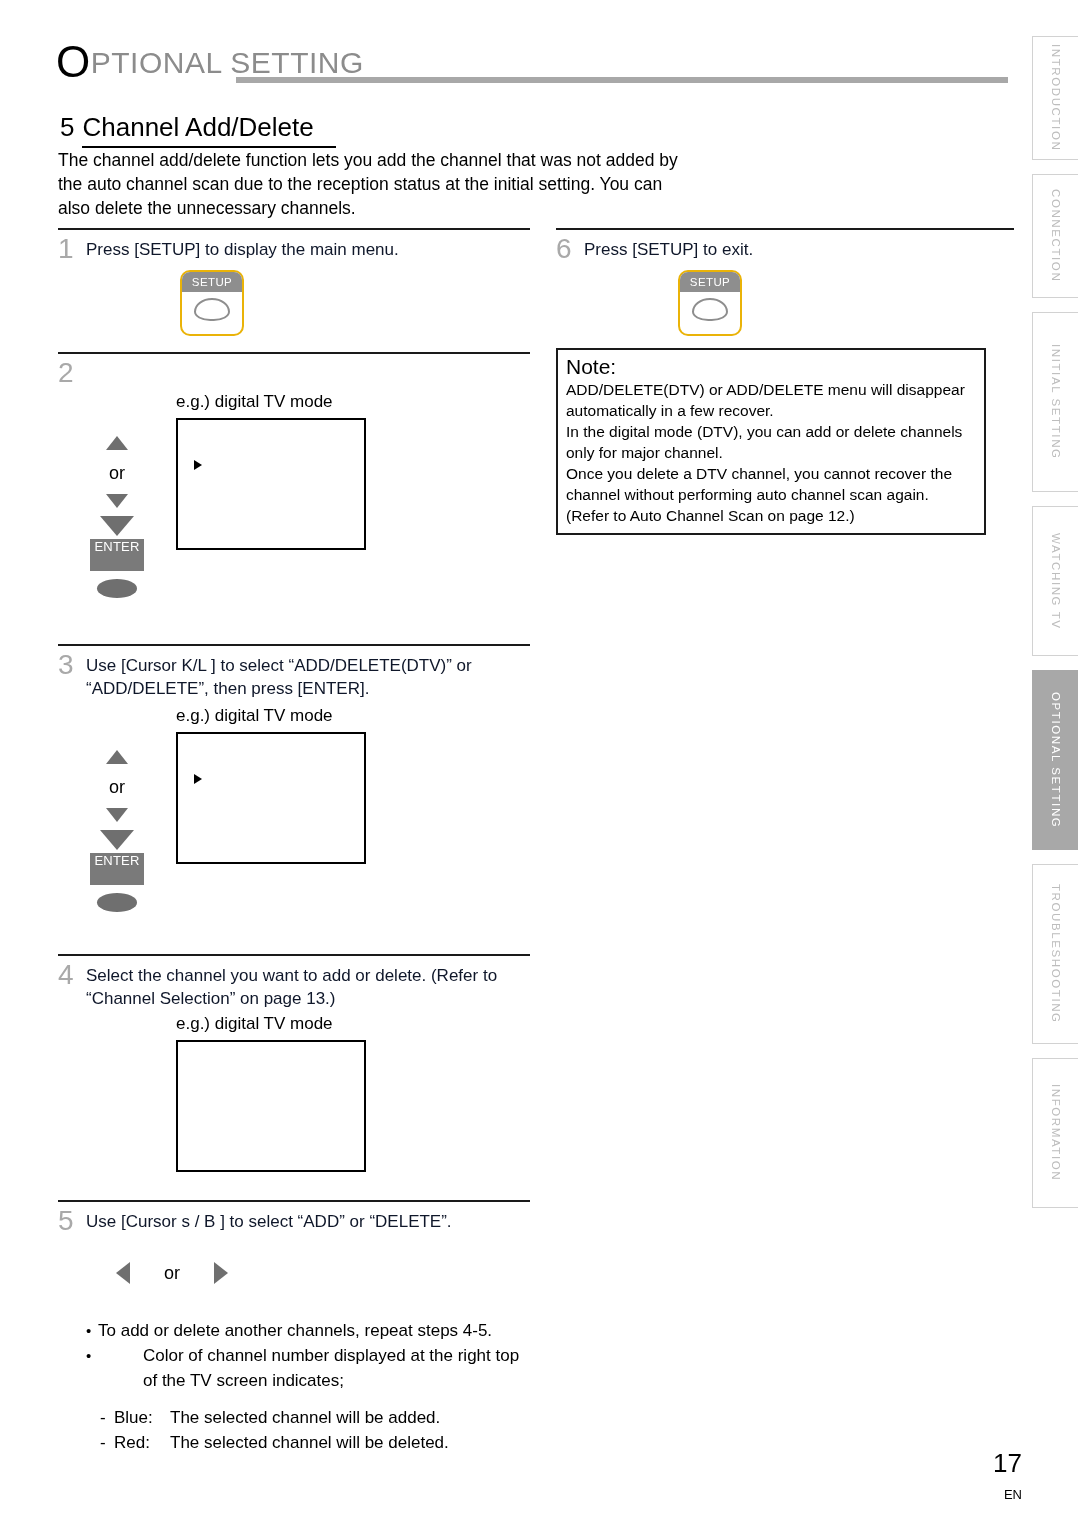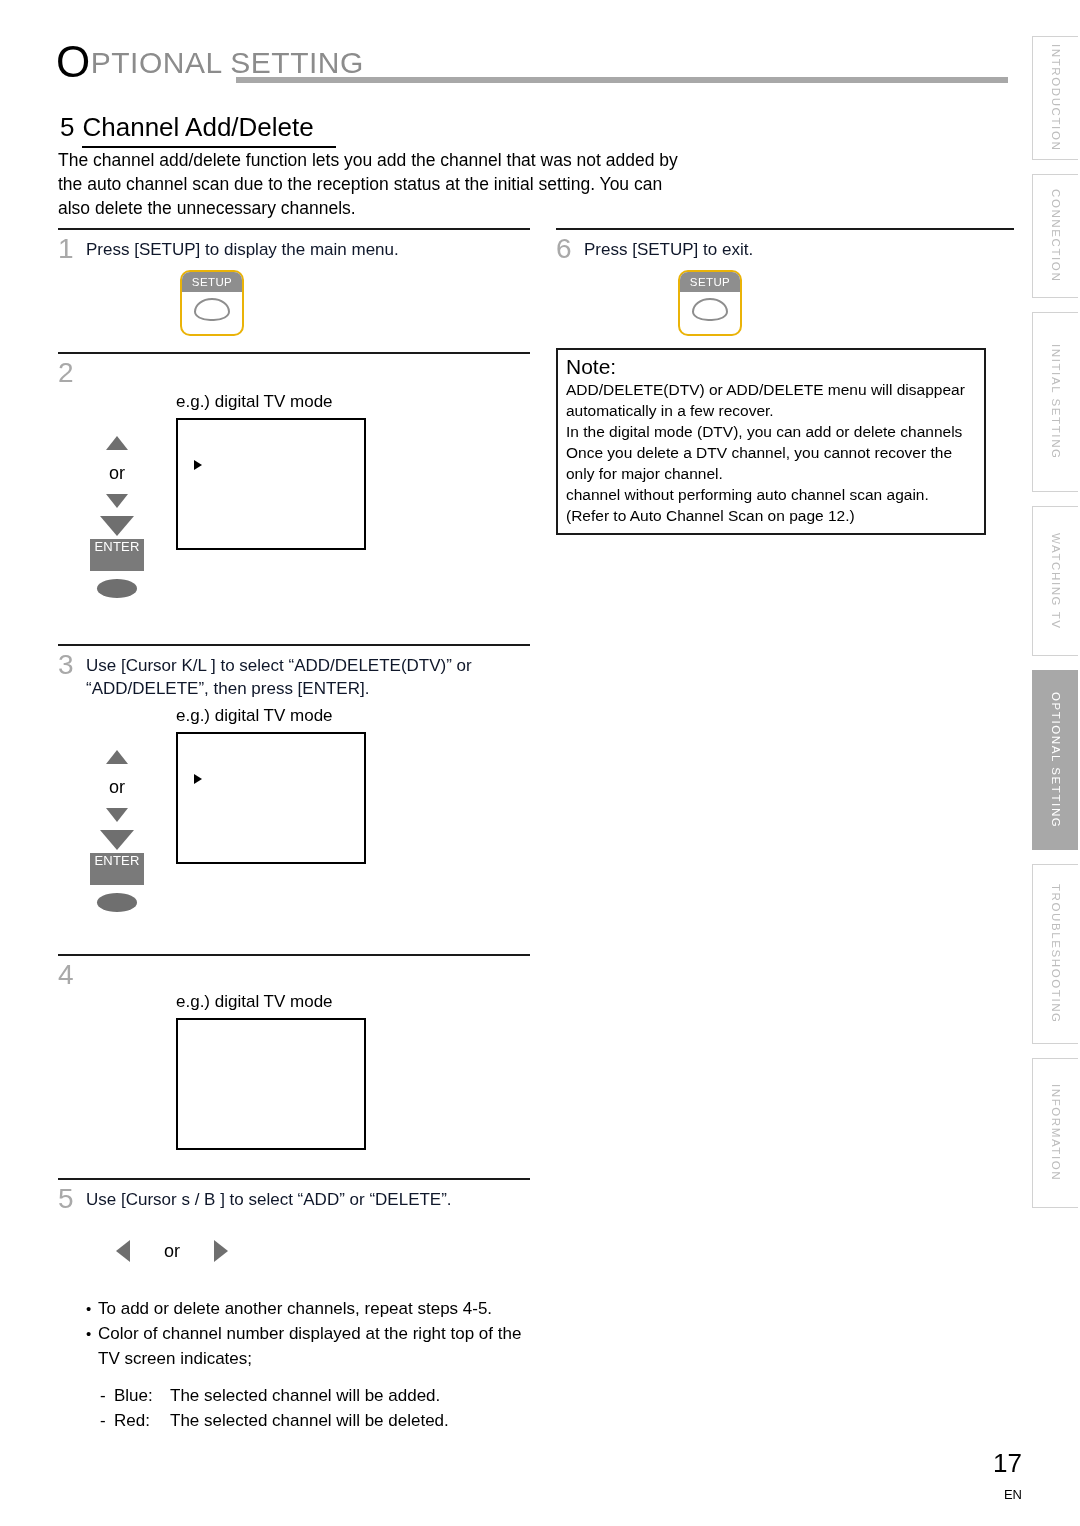--- a/index.html
+++ b/index.html
@@ -436,20 +436,21 @@
             <div class="screen-cursor"></div>
           </div>
         </div>
       </div>
     </div>
 
     <div class="step" style="margin-top:42px;">
       <div class="step-rule"></div>
       <div class="step-body">
         <div class="step-num">4</div>
+        <div class="step-text">Select the channel you want to add or delete. (Refer to “Channel Selection” on page 13.)</div>
       </div>
       <div style="display:flex; align-items:flex-start; padding-top:4px;">
         <div class="key-col"></div>
         <div>
           <div class="screen-caption">e.g.) digital TV mode</div>
           <div class="screen-box" style="margin-top:6px;"></div>
         </div>
       </div>
     </div>
 
@@ -466,21 +467,21 @@
       </div>
     </div>
 
     <div class="bullets" style="margin-top:34px; padding-left:28px;">
       <div class="bullet-row">
         <div class="bullet-dot">•</div>
         <div>To add or delete another channels, repeat steps 4-5.</div>
       </div>
       <div class="bullet-row">
         <div class="bullet-dot">•</div>
-        <div style="width:440px;">Color of channel number displayed at the right top of the TV screen indicates;</div>
+        <div style="width:440px;margin-left:45px;">Color of channel number displayed at the right top of the TV screen indicates;</div>
       </div>
       <div class="sub-row" style="margin-top:12px;">
         <div class="sub-dash">-</div>
         <div class="sub-key">Blue:</div>
         <div>The selected channel will be added.</div>
       </div>
       <div class="sub-row">
         <div class="sub-dash">-</div>
         <div class="sub-key">Red:</div>
         <div>The selected channel will be deleted.</div>
@@ -505,22 +506,22 @@
           </div>
         </div>
       </div>
     </div>
 
     <div class="note-box" style="">
       <div class="note-title">Note:</div>
       <div class="note-line"> ADD/DELETE(DTV)  or  ADD/DELETE  menu will disappear</div>
       <div class="note-line">automatically in a few recover.</div>
       <div class="note-line"> In the digital mode (DTV), you can add or delete channels</div>
+      <div class="note-line">only for major channel.</div>
       <div class="note-line"> Once you delete a DTV channel, you cannot recover the</div>
-      <div class="note-line">only for major channel.</div>
       <div class="note-line">channel without performing auto channel scan again.</div>
       <div class="note-line">(Refer to  Auto Channel Scan  on page 12.)</div>
     </div>
 
   </div>
 
   <div class="tabs">
     <div class="tab" style="height:124px;">
       <span>INTRODUCTION</span>
     </div>

